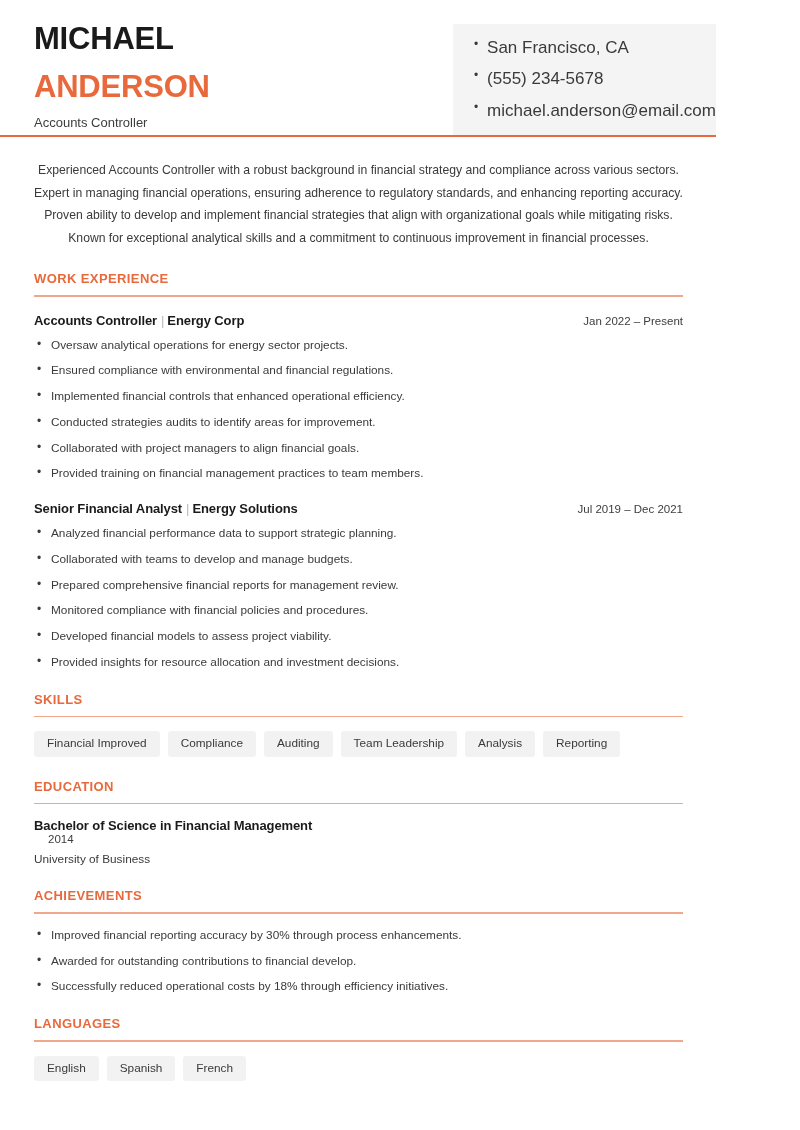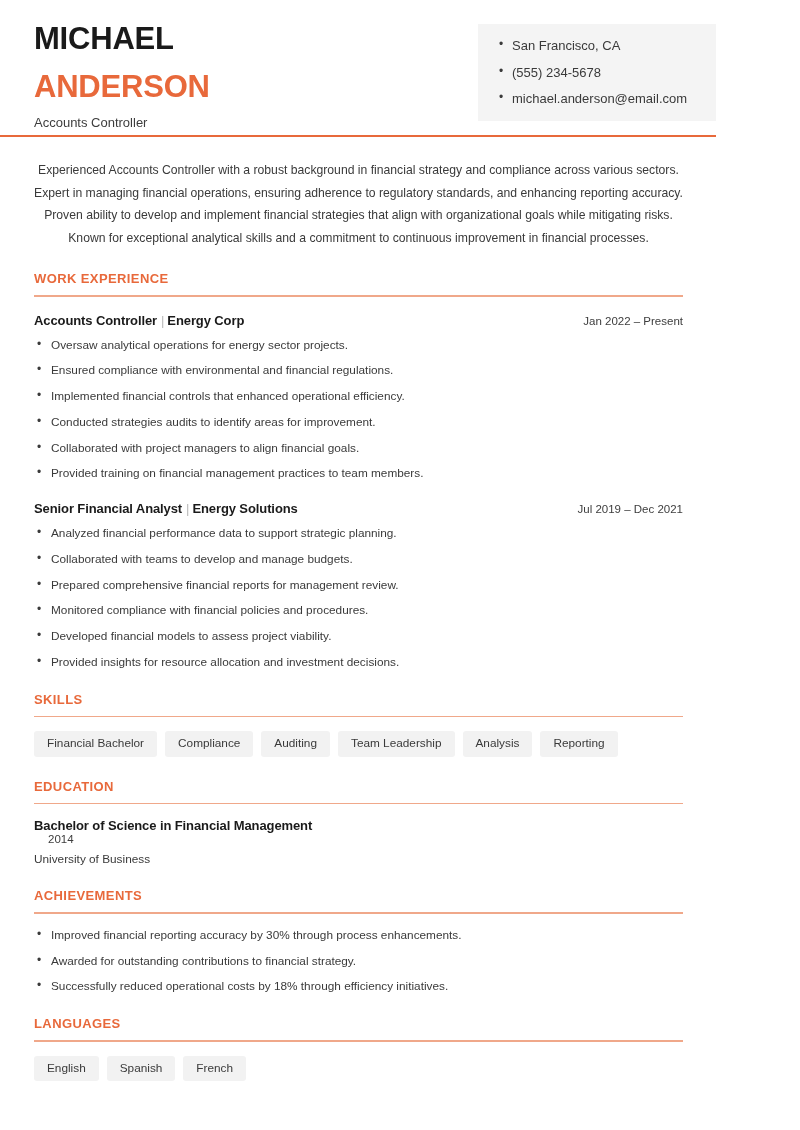--- a/index.html
+++ b/index.html
@@ -63,21 +63,21 @@
     min-width: 238px;
     box-sizing: border-box;
     align-self: flex-start;
   }
   .contact-list {
     list-style: none;
     margin: 0;
     padding: 0;
   }
   .contact-list li {
-    font-size: 13px;
+    font-size: 17px;
     color: #3a3a3a;
     line-height: 1.2;
     padding: 0 0 0 14px;
     margin-bottom: 11px;
     position: relative;
   }
   .contact-list li:last-child { margin-bottom: 0; }
   .contact-list li::before {
     content: "•";
     position: absolute;
@@ -274,21 +274,21 @@
           <li>Developed financial models to assess project viability.</li>
           <li>Provided insights for resource allocation and investment decisions.</li>
         </ul>
       </div>
     </div>
 
     <div class="section">
       <div class="section-title">SKILLS</div>
       <div class="section-rule"></div>
       <div class="chips">
-        <span class="chip">Financial Bachelor</span>
+        <span class="chip">Financial Improved</span>
         <span class="chip">Compliance</span>
         <span class="chip">Auditing</span>
         <span class="chip">Team Leadership</span>
         <span class="chip">Analysis</span>
         <span class="chip">Reporting</span>
       </div>
     </div>
 
     <div class="section">
       <div class="section-title">EDUCATION</div>
@@ -300,21 +300,21 @@
         </div>
         <div class="edu-school">University of Business</div>
       </div>
     </div>
 
     <div class="section section-achievements">
       <div class="section-title">ACHIEVEMENTS</div>
       <div class="section-rule"></div>
       <ul class="bullets">
         <li>Improved financial reporting accuracy by 30% through process enhancements.</li>
-        <li>Awarded for outstanding contributions to financial strategy.</li>
+        <li>Awarded for outstanding contributions to financial develop.</li>
         <li>Successfully reduced operational costs by 18% through efficiency initiatives.</li>
       </ul>
     </div>
 
     <div class="section">
       <div class="section-title">LANGUAGES</div>
       <div class="section-rule"></div>
       <div class="chips">
         <span class="chip">English</span>
         <span class="chip">Spanish</span>

